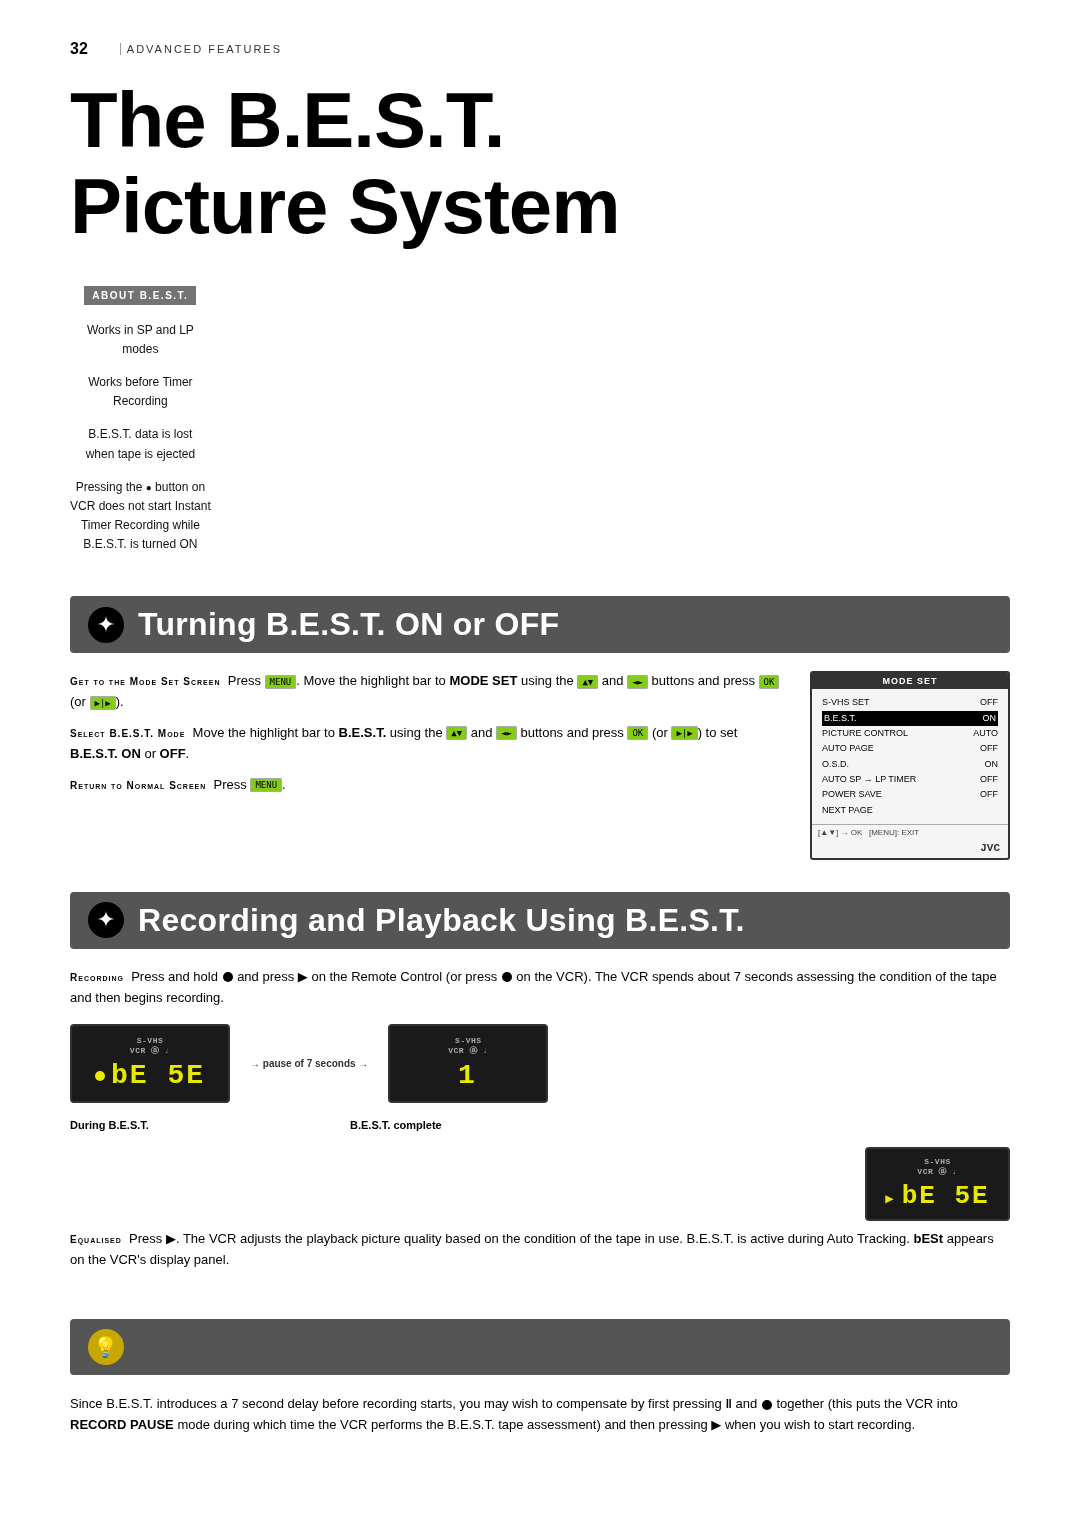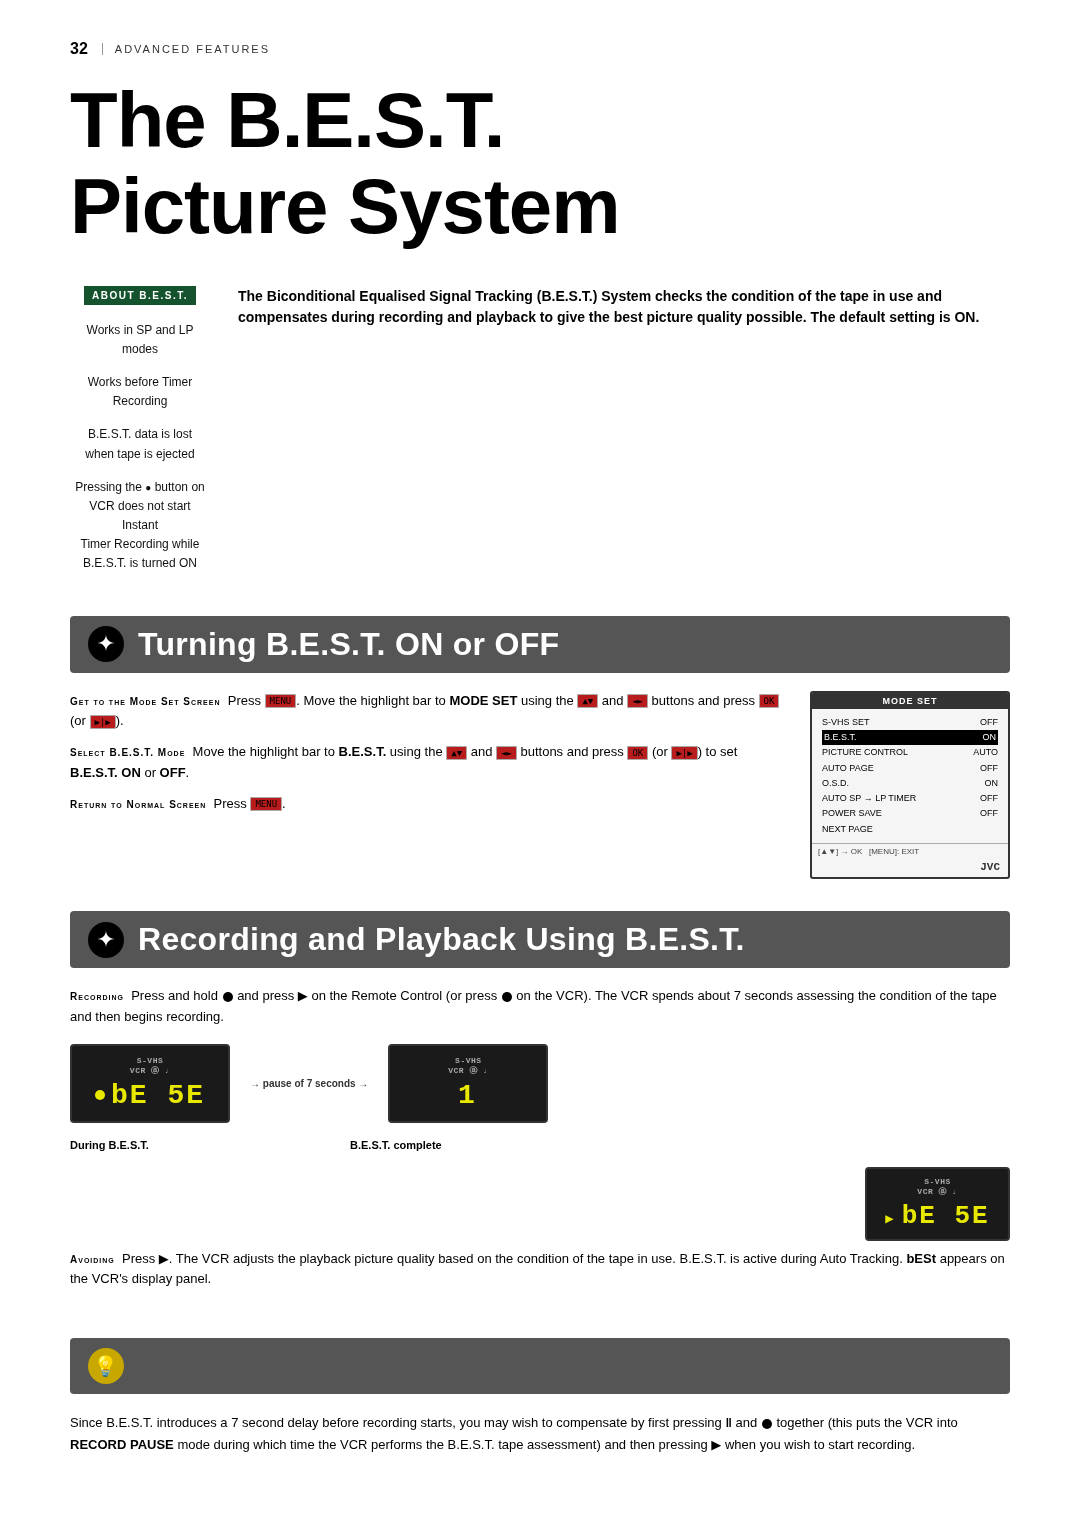--- a/index.html
+++ b/index.html
@@ -21,21 +21,22 @@
     .page-number {
       font-size: 16px;
       font-weight: bold;
       margin-right: 14px;
     }
     .page-section-label {
       font-size: 11px;
       letter-spacing: 2px;
       color: #333;
       border-left: 1px solid #999;
-      padding-left: 12px;
+      padding-left: 6px;
+      margin-left: 18px;
     }
 
     .main-title {
       font-size: 78px;
       font-weight: 900;
       line-height: 1.1;
       margin-bottom: 36px;
       letter-spacing: -1px;
     }
 
@@ -45,21 +46,21 @@
       margin-bottom: 28px;
       align-items: flex-start;
     }
     .about-sidebar {
       min-width: 140px;
       display: flex;
       flex-direction: column;
       align-items: center;
     }
     .about-badge {
-      background: #14532d;
+      background: #737373;
       color: #fff;
       font-size: 10px;
       font-weight: bold;
       letter-spacing: 1.5px;
       padding: 4px 8px;
       margin-bottom: 16px;
       text-align: left;
       white-space: nowrap;
     }
     .about-sidebar-items {
@@ -279,21 +280,21 @@
     
     .avoiding-section {
       margin-bottom: 32px;
     }
     .avoiding-text {
       font-size: 13px;
       line-height: 1.65;
     }
 
     kbd {
-      background: #b91c1c;
+      background: #84cc16;
       border: 1px solid #aaa;
       border-radius: 2px;
       font-size: 9px;
       padding: 1px 4px;
       font-family: monospace;
       vertical-align: middle;
     }
     .small-caps {
       font-variant: small-caps;
       font-weight: bold;
@@ -340,23 +341,20 @@
 
 <div class="about-box">
   <div class="about-sidebar">
     <div class="about-badge">ABOUT B.E.S.T.</div>
     <div class="about-sidebar-items">
       <p>Works in SP and LP<br>modes</p>
       <p>Works before Timer<br>Recording</p>
       <p>B.E.S.T. data is lost<br>when tape is ejected</p>
       <p>Pressing the <span style="font-size:10px;">●</span> button on<br>VCR does not start Instant<br>Timer Recording while<br>B.E.S.T. is turned ON</p>
     </div>
-  </div>
-  <div class="about-text">
-    <p><strong>The Biconditional Equalised Signal Tracking (B.E.S.T.) System checks the condition of the tape in use and compensates during recording and playback to give the best picture quality possible. The default setting is ON.</strong></p>
   </div>
 </div>
 
 <div class="turning-section">
   <div class="section-header">
     <div class="star-icon">✦</div>
     <h2>Turning B.E.S.T. ON or OFF</h2>
   </div>
   <div class="turning-content">
     <div class="turning-text">
@@ -468,21 +466,21 @@
     <div class="playback-row">
       <div class="vcr-display-playback">
         <div class="vcr-display-header">
           <span>S-VHS</span>
           <span>VCR ⓐ ♩</span>
         </div>
         <div><span class="play-arrow">▶</span><span>bE 5E</span></div>
       </div>
     </div>
     <p class="recording-text">
-      <span class="small-caps">Avoiding</span>
+      <span class="small-caps">Equalised</span>
       &nbsp;Press ▶. The VCR adjusts the playback picture quality based on the condition of the tape in use. B.E.S.T. is active during Auto Tracking. <strong>bESt</strong> appears on the VCR's display panel.
     </p>
   </div>
 </div>
 
 <div class="avoiding-section">
   <div class="section-header">
     <div class="bulb-icon">💡</div>
   </div>
   <p class="avoiding-text">

